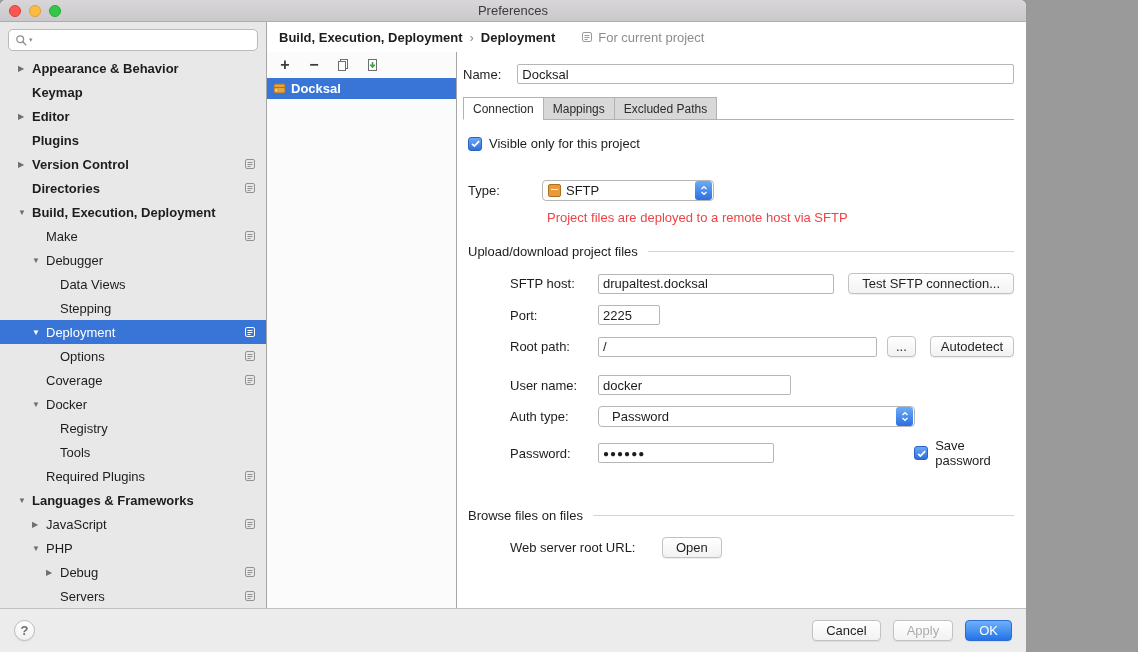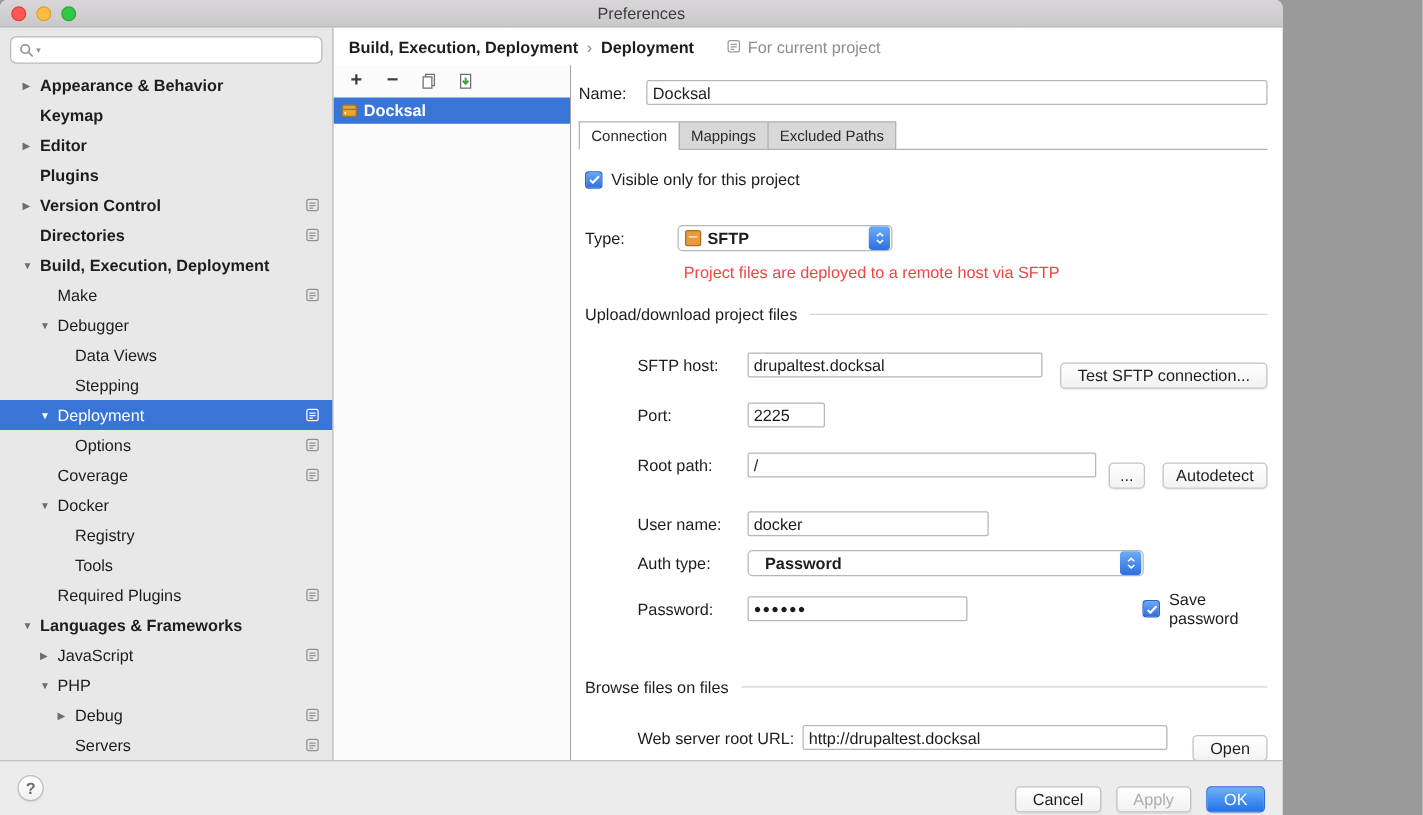--- a/index.html
+++ b/index.html
@@ -63,35 +63,35 @@
     margin-bottom:-1px;margin-right:-1px;color:#2b2b2b;cursor:default;}
   .tab.active{background:#fff;border-bottom-color:#fff;}
   .tab-content{padding:16px 0 0 5px;}
   .cb{width:14px;height:14px;flex:none;border-radius:3px;border:1px solid #2a62c8;
     background:linear-gradient(#6aa9f4,#2e6fe0);display:inline-flex;align-items:center;justify-content:center;}
   .cb-label{margin-left:7px;}
   .type-row{margin-top:29px;}
   .type-row .lbl{width:74px;}
   .combo{display:inline-flex;align-items:center;height:21px;background:#fff;border:1px solid #b6b6b6;
     border-radius:4px;padding-left:5px;cursor:default;}
-  .combo-text{margin-left:5px;flex:1;white-space:nowrap;overflow:hidden;font-weight:bold;}
+  .combo-text{margin-left:5px;flex:1;white-space:nowrap;overflow:hidden;}
   .combo-stepper{width:17px;height:19px;margin:0 1px 0 auto;flex:none;border-radius:3px;
     background:linear-gradient(#6cacf6,#2b6fe2);display:flex;align-items:center;justify-content:center;}
   .sftp-ic{width:13px;height:13px;flex:none;border-radius:2px;background:#e79b3c;border:1px solid #b06f1e;position:relative;}
   .sftp-ic:after{content:"";position:absolute;left:2px;right:2px;top:4px;height:1px;background:#fff;opacity:.85;}
   .hint{color:#ef4444;margin:9px 0 0 79px;}
   .tsep{display:flex;align-items:center;margin-top:19px;}
   .tsep .line{flex:1;height:1px;background:#d4d4d4;margin-left:10px;}
   .fields{margin:14px 0 0 42px;}
   .frow{display:flex;align-items:center;margin-bottom:11px;}
   .frow .lbl{width:88px;flex:none;}
   .gap{margin-top:18px;}
   .btn{height:21px;padding:0 13px;border:1px solid #c2c2c2;border-radius:4px;
     background:linear-gradient(#ffffff,#f2f2f2);font:13px "Liberation Sans",sans-serif;color:#1f1f1f;
-    box-shadow:0 1px 1px rgba(0,0,0,.07);display:inline-flex;align-items:center;justify-content:center;cursor:default;white-space:nowrap;margin-top:17px;}
+    box-shadow:0 1px 1px rgba(0,0,0,.07);display:inline-flex;align-items:center;justify-content:center;cursor:default;white-space:nowrap;}
   .btn.small{padding:0 8px;}
   .btn.primary{background:linear-gradient(#6fb1f8,#2173e8);border-color:#2b6cd4;color:#fff;}
   .btn.disabled{color:#adadad;}
   .pw{font-size:10px;letter-spacing:1px;}
   .save-pw{display:flex;align-items:center;margin-left:140px;}
   .advanced{margin:24px 0 0 27px;}
   .browse-sep{margin-top:40px;}
   
   .footer{height:44px;background:#ececec;border-top:1px solid #c0c0c0;display:flex;align-items:center;padding:0 14px;}
   .help-btn{width:21px;height:21px;border-radius:50%;border:1px solid #bdbdbd;background:linear-gradient(#fff,#f1f1f1);
@@ -421,21 +421,20 @@
 
 
             <div class="tsep browse-sep">
               <span>Browse files on files</span>
               <span class="line"></span>
             </div>
 
             <div class="fields">
               <div class="frow">
                 <span class="lbl" style="width:132px">Web server root URL:</span>
-                <input class="tf" style="width: 418px;" value="http://drupaltest.docksal">
                 <button class="btn" style="margin-left:20px">Open</button>
               </div>
             </div>
           </div>
         </div>
       </div>
     </div>
   </div>
 
   <div class="footer">

